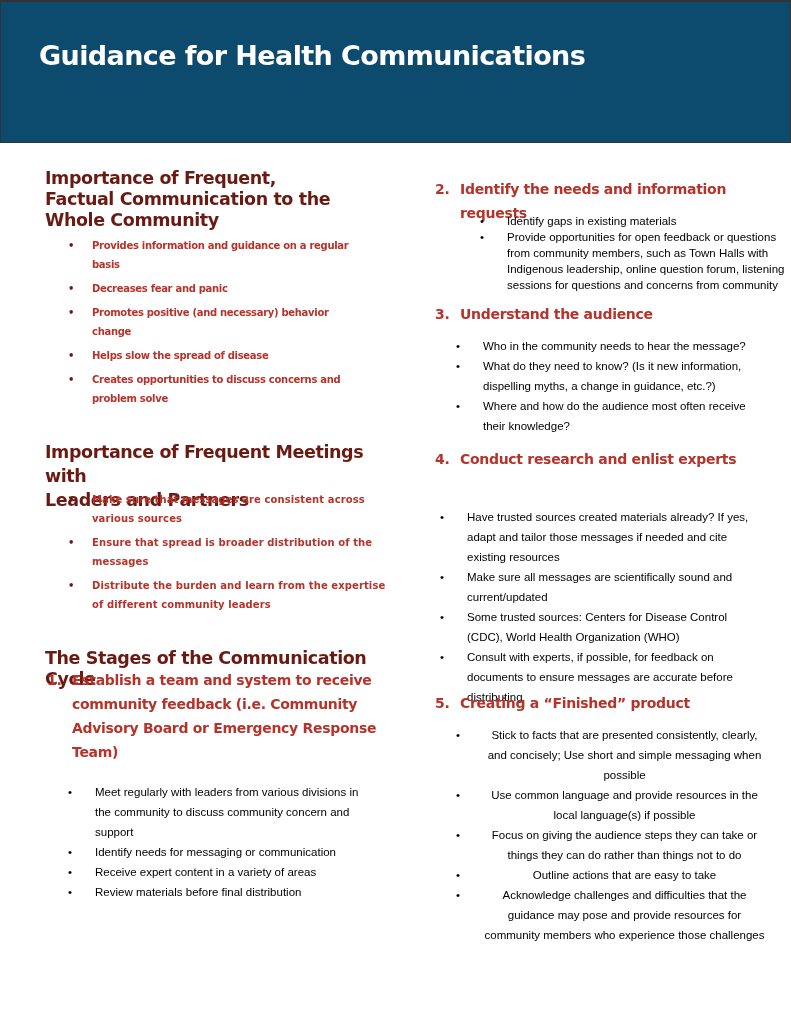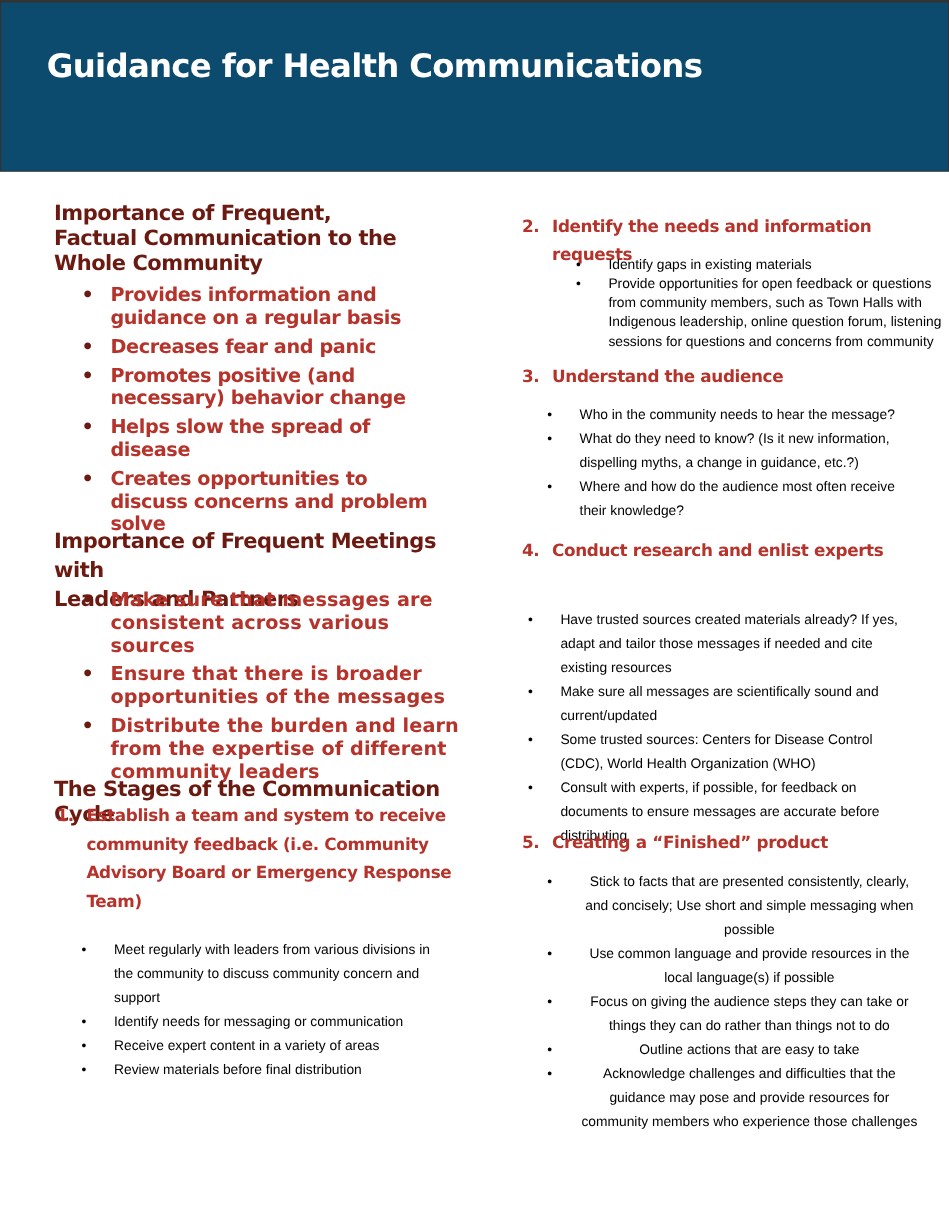--- a/index.html
+++ b/index.html
@@ -8,21 +8,21 @@
   .banner { position: absolute; left: 0; top: 0; width: 789px; height: 140px;
             background: #0c4a6e; border: 1px solid #333; border-top-width: 2px; }
   .banner h1 { position: absolute; left: 38px; top: 38px; margin: 0;
                font-family: "DejaVu Sans", sans-serif; font-weight: bold;
                font-size: 27px; color: #ffffff; letter-spacing: -0.6px; }
   .h2 { position: absolute; margin: 0; color: #6b1a12; font-weight: bold;
         font-size: 17.5px; line-height: 21px; font-family: "DejaVu Sans", sans-serif;
         letter-spacing: -0.4px; }
   .redlist { position: absolute; margin: 0; padding: 0; list-style: none; }
   .redlist li { position: relative; color: #b5332a; font-weight: bold;
-                font-size: 16px; line-height: 19px; font-family: "DejaVu Sans", sans-serif;
+                font-size: 10px; line-height: 19px; font-family: "DejaVu Sans", sans-serif;
                 letter-spacing: -0.3px; padding-left: 24px; margin-bottom: 5px; }
   .redlist li::before { content: "\2022"; position: absolute; left: 0; top: 0; color: #6b1a12; }
   .num { position: absolute; margin: 0; color: #b5332a; font-weight: bold;
          font-size: 14px; line-height: 24px; font-family: "DejaVu Sans", sans-serif;
          letter-spacing: -0.3px; }
   .num .n { position: absolute; left: 0; top: 0; }
   .num .t { display: block; padding-left: 25px; }
   .blist { position: absolute; margin: 0; padding: 0; list-style: none; }
   .blist li { position: relative; font-size: 11.5px; color: #000;
               padding-left: 27px; }
@@ -50,21 +50,21 @@
     <li>Helps slow the spread of disease</li>
     <li>Creates opportunities to discuss concerns and problem solve</li>
   </ul>
 
   <h2 class="h2" style="left:45px; top:440px; width:360px; line-height:24px;">
     <span>Importance of Frequent Meetings with</span><br>
     <span>Leaders and Partners</span>
   </h2>
   <ul class="redlist" style="left:68px; top:490px; width:330px;">
     <li style="letter-spacing:0.1px;">Make sure that messages are consistent across various sources</li>
-    <li style="letter-spacing:0.1px;">Ensure that there is broader opportunities of the messages</li>
+    <li style="letter-spacing:0.1px;">Ensure that spread is broader distribution of the messages</li>
     <li style="letter-spacing:0.1px;">Distribute the burden and learn from the expertise of different community leaders</li>
   </ul>
 
   <h2 class="h2" style="left:45px; top:648px; width:360px;">The Stages of the Communication Cycle</h2>
 
   <div class="num" style="left:47px; top:668px; width:345px;">
     <span class="n">1.</span>
     <span class="t">Establish a team and system to receive community feedback (i.e. Community Advisory Board or Emergency Response Team)</span>
   </div>
   <ul class="blist loose" style="left:68px; top:750px; width:300px;margin-top:32px;">

